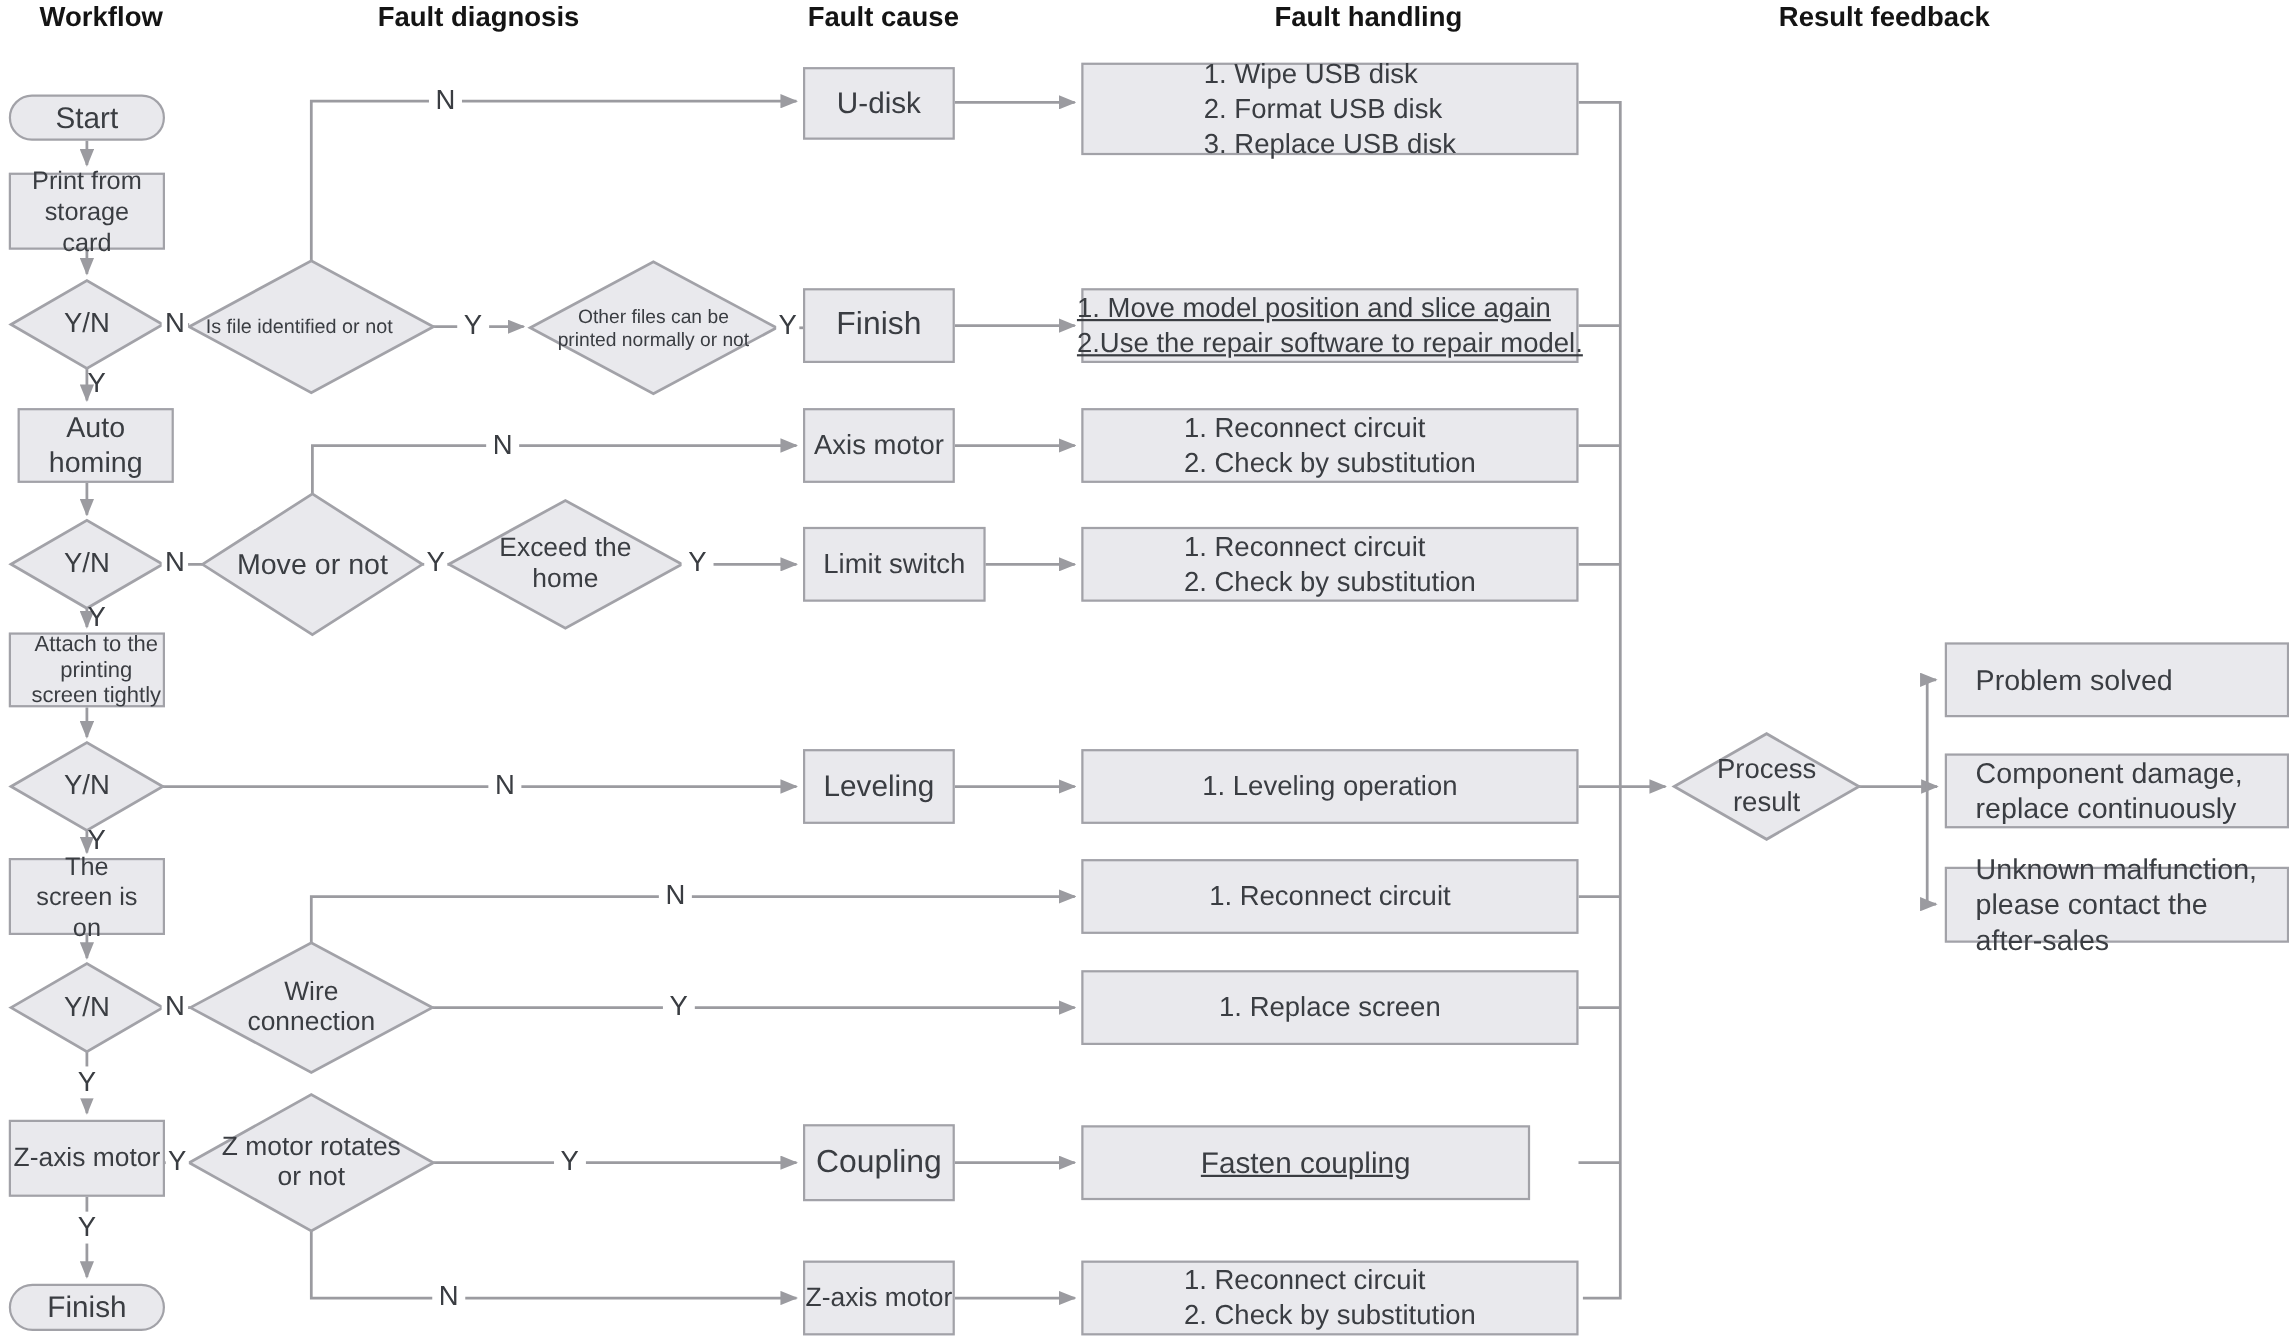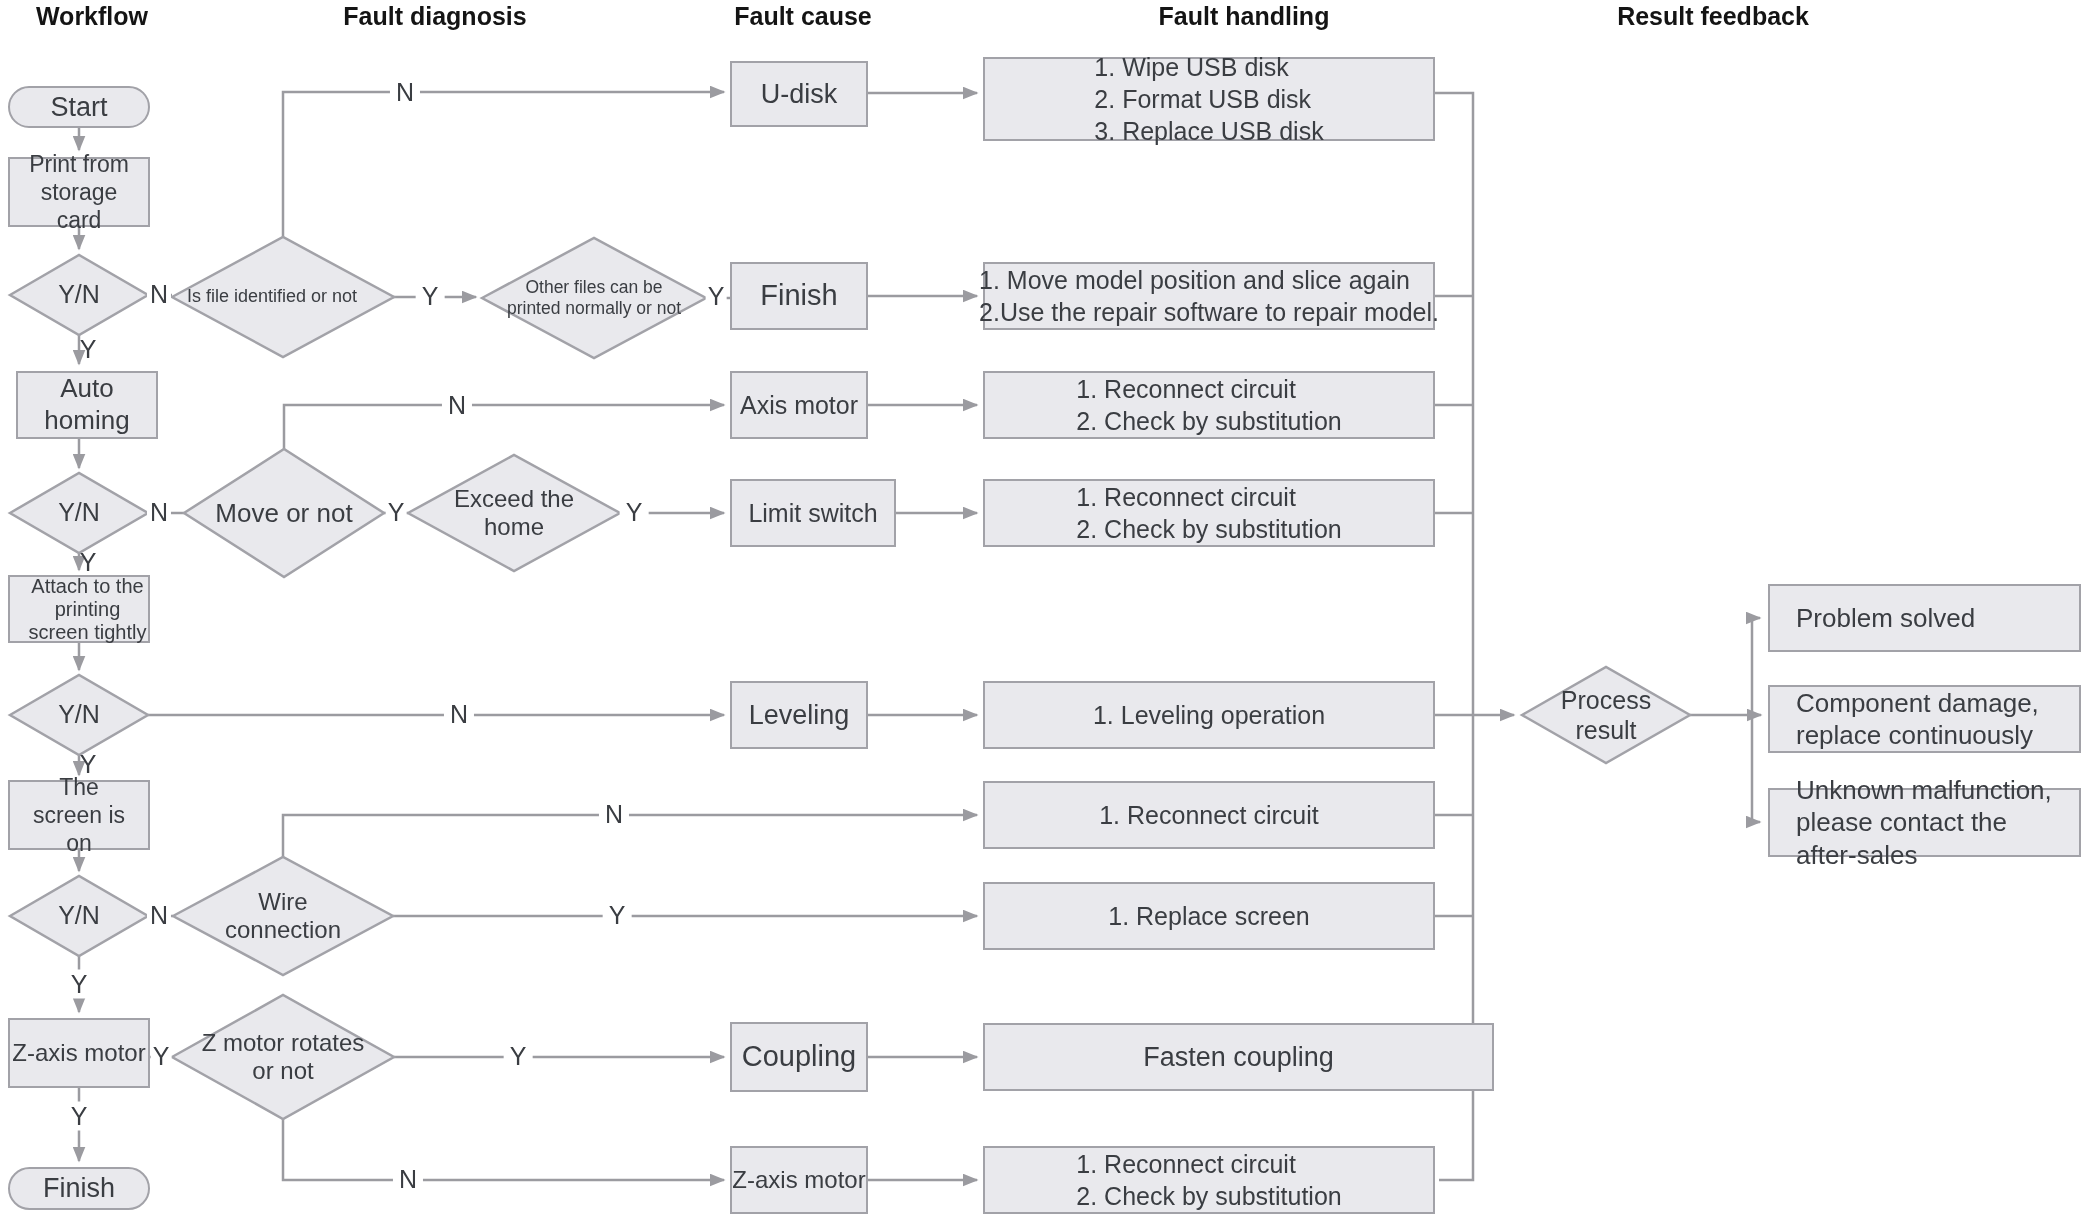--- a/index.html
+++ b/index.html
@@ -143,42 +143,42 @@
   <div class="node cause" style="left:730px;top:1022px;width:138px;height:70px;font-size:29px;">Coupling</div>
   <div class="node cause" style="left:730px;top:1146px;width:138px;height:68px;font-size:24px;">Z-axis motor</div>
 
   <div class="node hand" style="left:983px;top:57px;width:452px;height:84px;">
     <div class="lines">
       <div>1. Wipe USB disk</div>
       <div>2. Format USB disk</div>
       <div>3. Replace USB disk</div>
     </div>
   </div>
-  <div class="node hand" style="left:983px;top:262px;width:452px;height:68px;">
+  <div class="node hand" style="left:983px;top:262px;width:452px;height:68px;text-decoration:underline;">
     <div class="lines">
       <div>1. Move model position and slice again</div>
       <div>2.Use the repair software to repair model.</div>
     </div>
   </div>
   <div class="node hand" style="left:983px;top:371px;width:452px;height:68px;">
     <div class="lines">
       <div>1. Reconnect circuit</div>
       <div>2. Check by substitution</div>
     </div>
   </div>
   <div class="node hand" style="left:983px;top:479px;width:452px;height:68px;">
     <div class="lines">
       <div>1. Reconnect circuit</div>
       <div>2. Check by substitution</div>
     </div>
   </div>
   <div class="node hand center1" style="left:983px;top:681px;width:452px;height:68px;">1. Leveling operation</div>
   <div class="node hand center1" style="left:983px;top:781px;width:452px;height:68px;">1. Reconnect circuit</div>
   <div class="node hand center1" style="left:983px;top:882px;width:452px;height:68px;">1. Replace screen</div>
-  <div class="node hand center1" style="left:983px;top:1023px;width:511px;height:68px;font-size:27px;">Fasten coupling</div>
+  <div class="node hand center1" style="left:983px;top:1023px;width:408px;height:68px;font-size:27px;text-decoration:underline;">Fasten coupling</div>
   <div class="node hand" style="left:983px;top:1146px;width:452px;height:68px;">
     <div class="lines">
       <div>1. Reconnect circuit</div>
       <div>2. Check by substitution</div>
     </div>
   </div>
 
   <div class="node res" style="left:1768px;top:584px;width:313px;height:68px;">Problem solved</div>
   <div class="node res" style="left:1768px;top:685px;width:313px;height:68px;">
       <span style="max-width:272px;display:inline-block;">Component damage, replace continuously</span>

